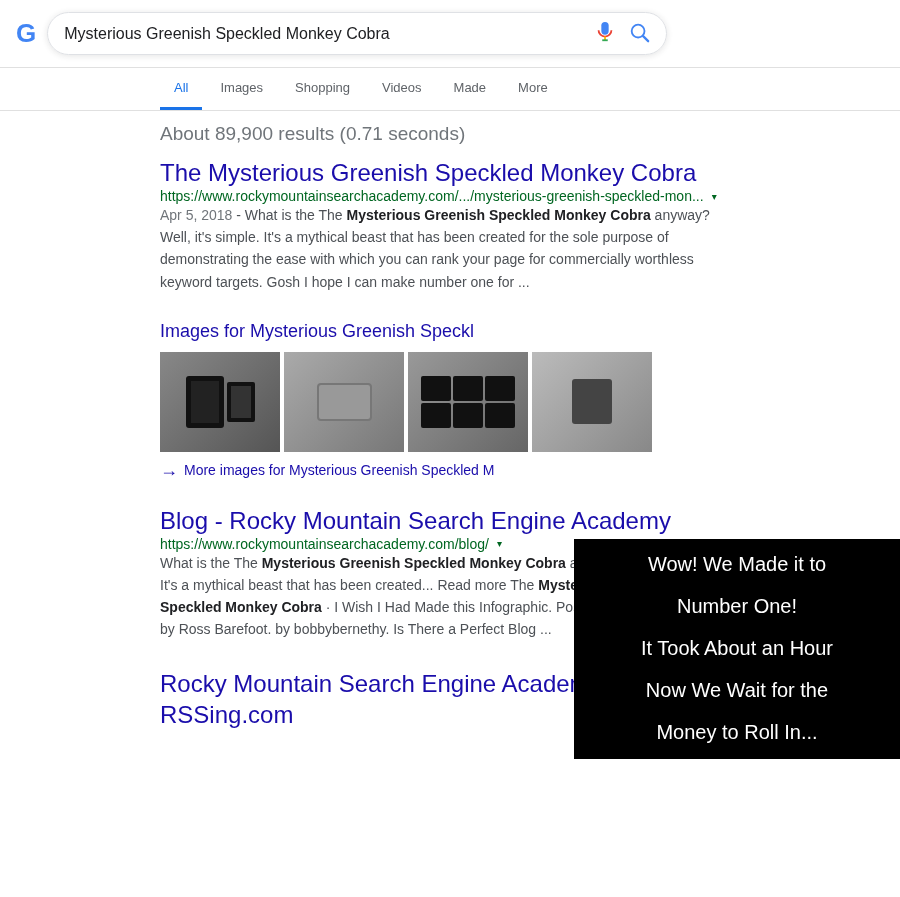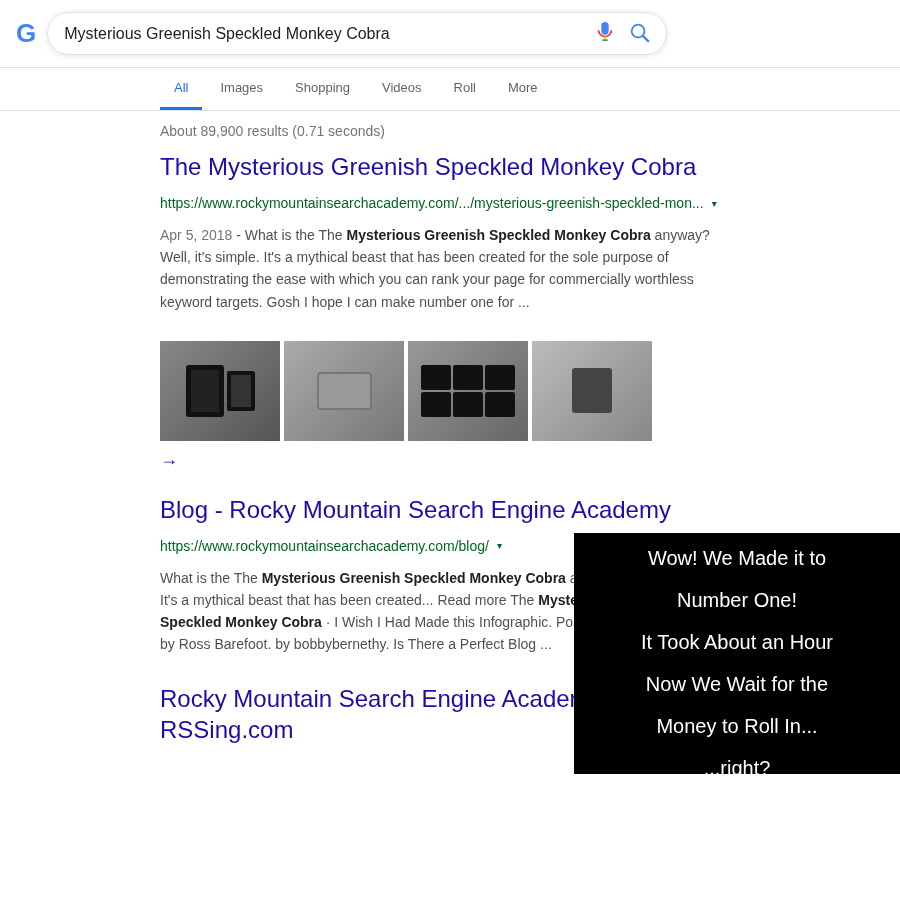--- a/index.html
+++ b/index.html
@@ -79,21 +79,21 @@
     .nav-right {
       margin-left: auto;
       display: flex;
       gap: 4px;
     }
 
     
     .results-count {
       padding: 12px 160px;
       color: #70757a;
-      font-size: 14px;
+      font-size: 19px;
     }
 
     
     .results {
       padding: 0 160px;
       max-width: 900px;
     }
 
     .result-item {
       margin-bottom: 28px;
@@ -104,21 +104,21 @@
       color: #1a0dab;
       text-decoration: none;
       line-height: 1.3;
     }
     .result-url {
       display: flex;
       align-items: center;
       gap: 4px;
       color: #006621;
       font-size: 14px;
-      margin: 13px 0;
+      margin: 0 0;
     }
     .result-url .dropdown-arrow {
       color: #006621;
       font-size: 10px;
       margin-left: 4px;
     }
     .result-snippet {
       color: #4d5156;
       font-size: 14px;
       line-height: 1.58;
@@ -254,21 +254,21 @@
       </span>
     </div>
   </div>
 </div>
 
 <nav class="nav">
   <a class="nav-item active">All</a>
   <a class="nav-item">Images</a>
   <a class="nav-item">Shopping</a>
   <a class="nav-item">Videos</a>
-  <a class="nav-item">Roll</a>
+  <a class="nav-item">Made</a>
   <a class="nav-item">More</a>
 </nav>
 
 <div class="results-count">
   <span>About 89,900 results (0.71 seconds)</span>
 </div>
 
 <div class="results-area">
 
   <div class="video-overlay">
@@ -293,20 +293,21 @@
         <span>https://www.rockymountainsearchacademy.com/.../mysterious-greenish-speckled-mon...</span>
         <span class="dropdown-arrow">▾</span>
       </div>
       <div class="result-snippet">
         <span class="date">Apr 5, 2018</span>
         <span> - What is the The <strong>Mysterious Greenish Speckled Monkey Cobra</strong> anyway? Well, it's simple. It's a mythical beast that has been created for the sole purpose of demonstrating the ease with which you can rank your page for commercially worthless keyword targets. Gosh I hope I can make number one for ...</span>
       </div>
     </div>
 
     <div class="images-section">
+      <a href="#" class="images-title">Images for Mysterious Greenish Speckl</a>
       <div class="images-row">
 
         <div class="img-thumb img-thumb-1">
           <div class="img-thumb-inner">
             <div style="display:flex;gap:3px;align-items:center;">
               <div style="width:38px;height:52px;border:5px solid #111;border-radius:3px;background:#222;"></div>
               <div style="width:28px;height:40px;border:4px solid #111;border-radius:2px;background:#333;"></div>
             </div>
           </div>
         </div>
@@ -331,20 +332,21 @@
         </div>
 
         <div class="img-thumb img-thumb-4">
           <div class="img-thumb-inner">
             <div style="width:40px;height:45px;background:#444;border-radius:3px;"></div>
           </div>
         </div>
       </div>
       <a href="#" class="more-images-link">
         <span class="arrow-right">→</span>
+        <span>More images for Mysterious Greenish Speckled M</span>
       </a>
     </div>
 
     <div class="result-item">
       <div class="result-title">
         <a href="#">Blog - Rocky Mountain Search Engine Academy</a>
       </div>
       <div class="result-url">
         <span>https://www.rockymountainsearchacademy.com/blog/</span>
         <span class="dropdown-arrow">▾</span>

